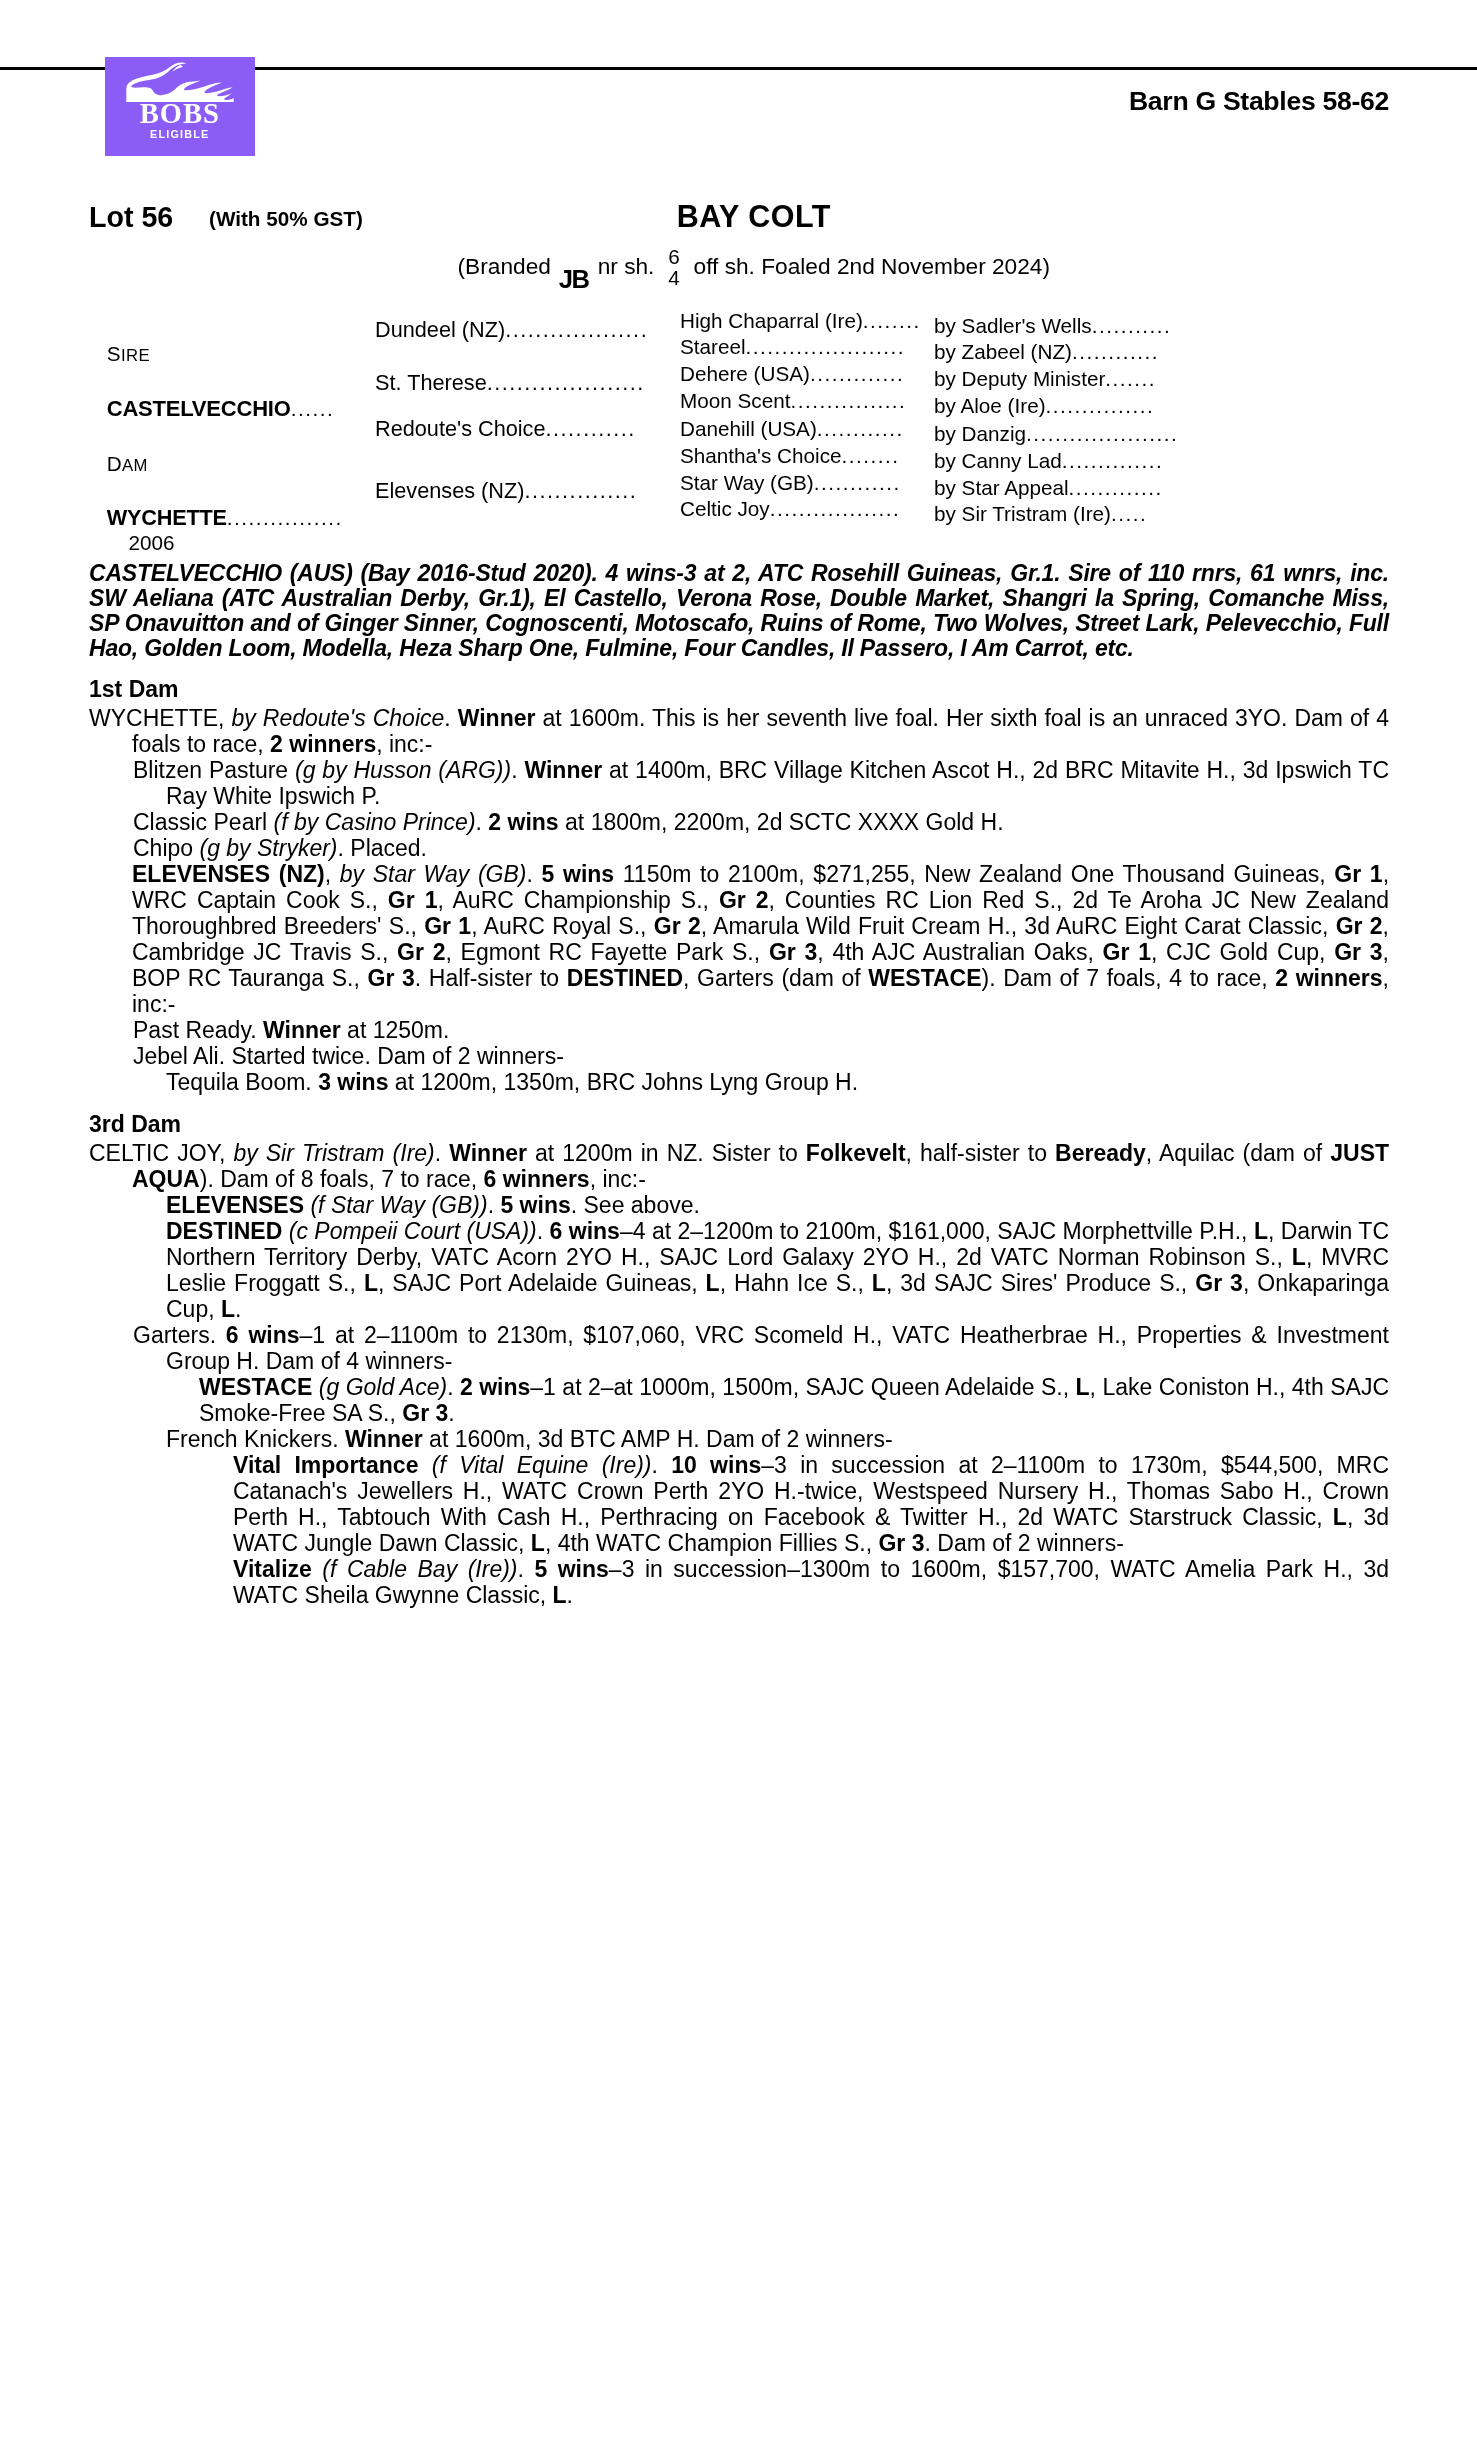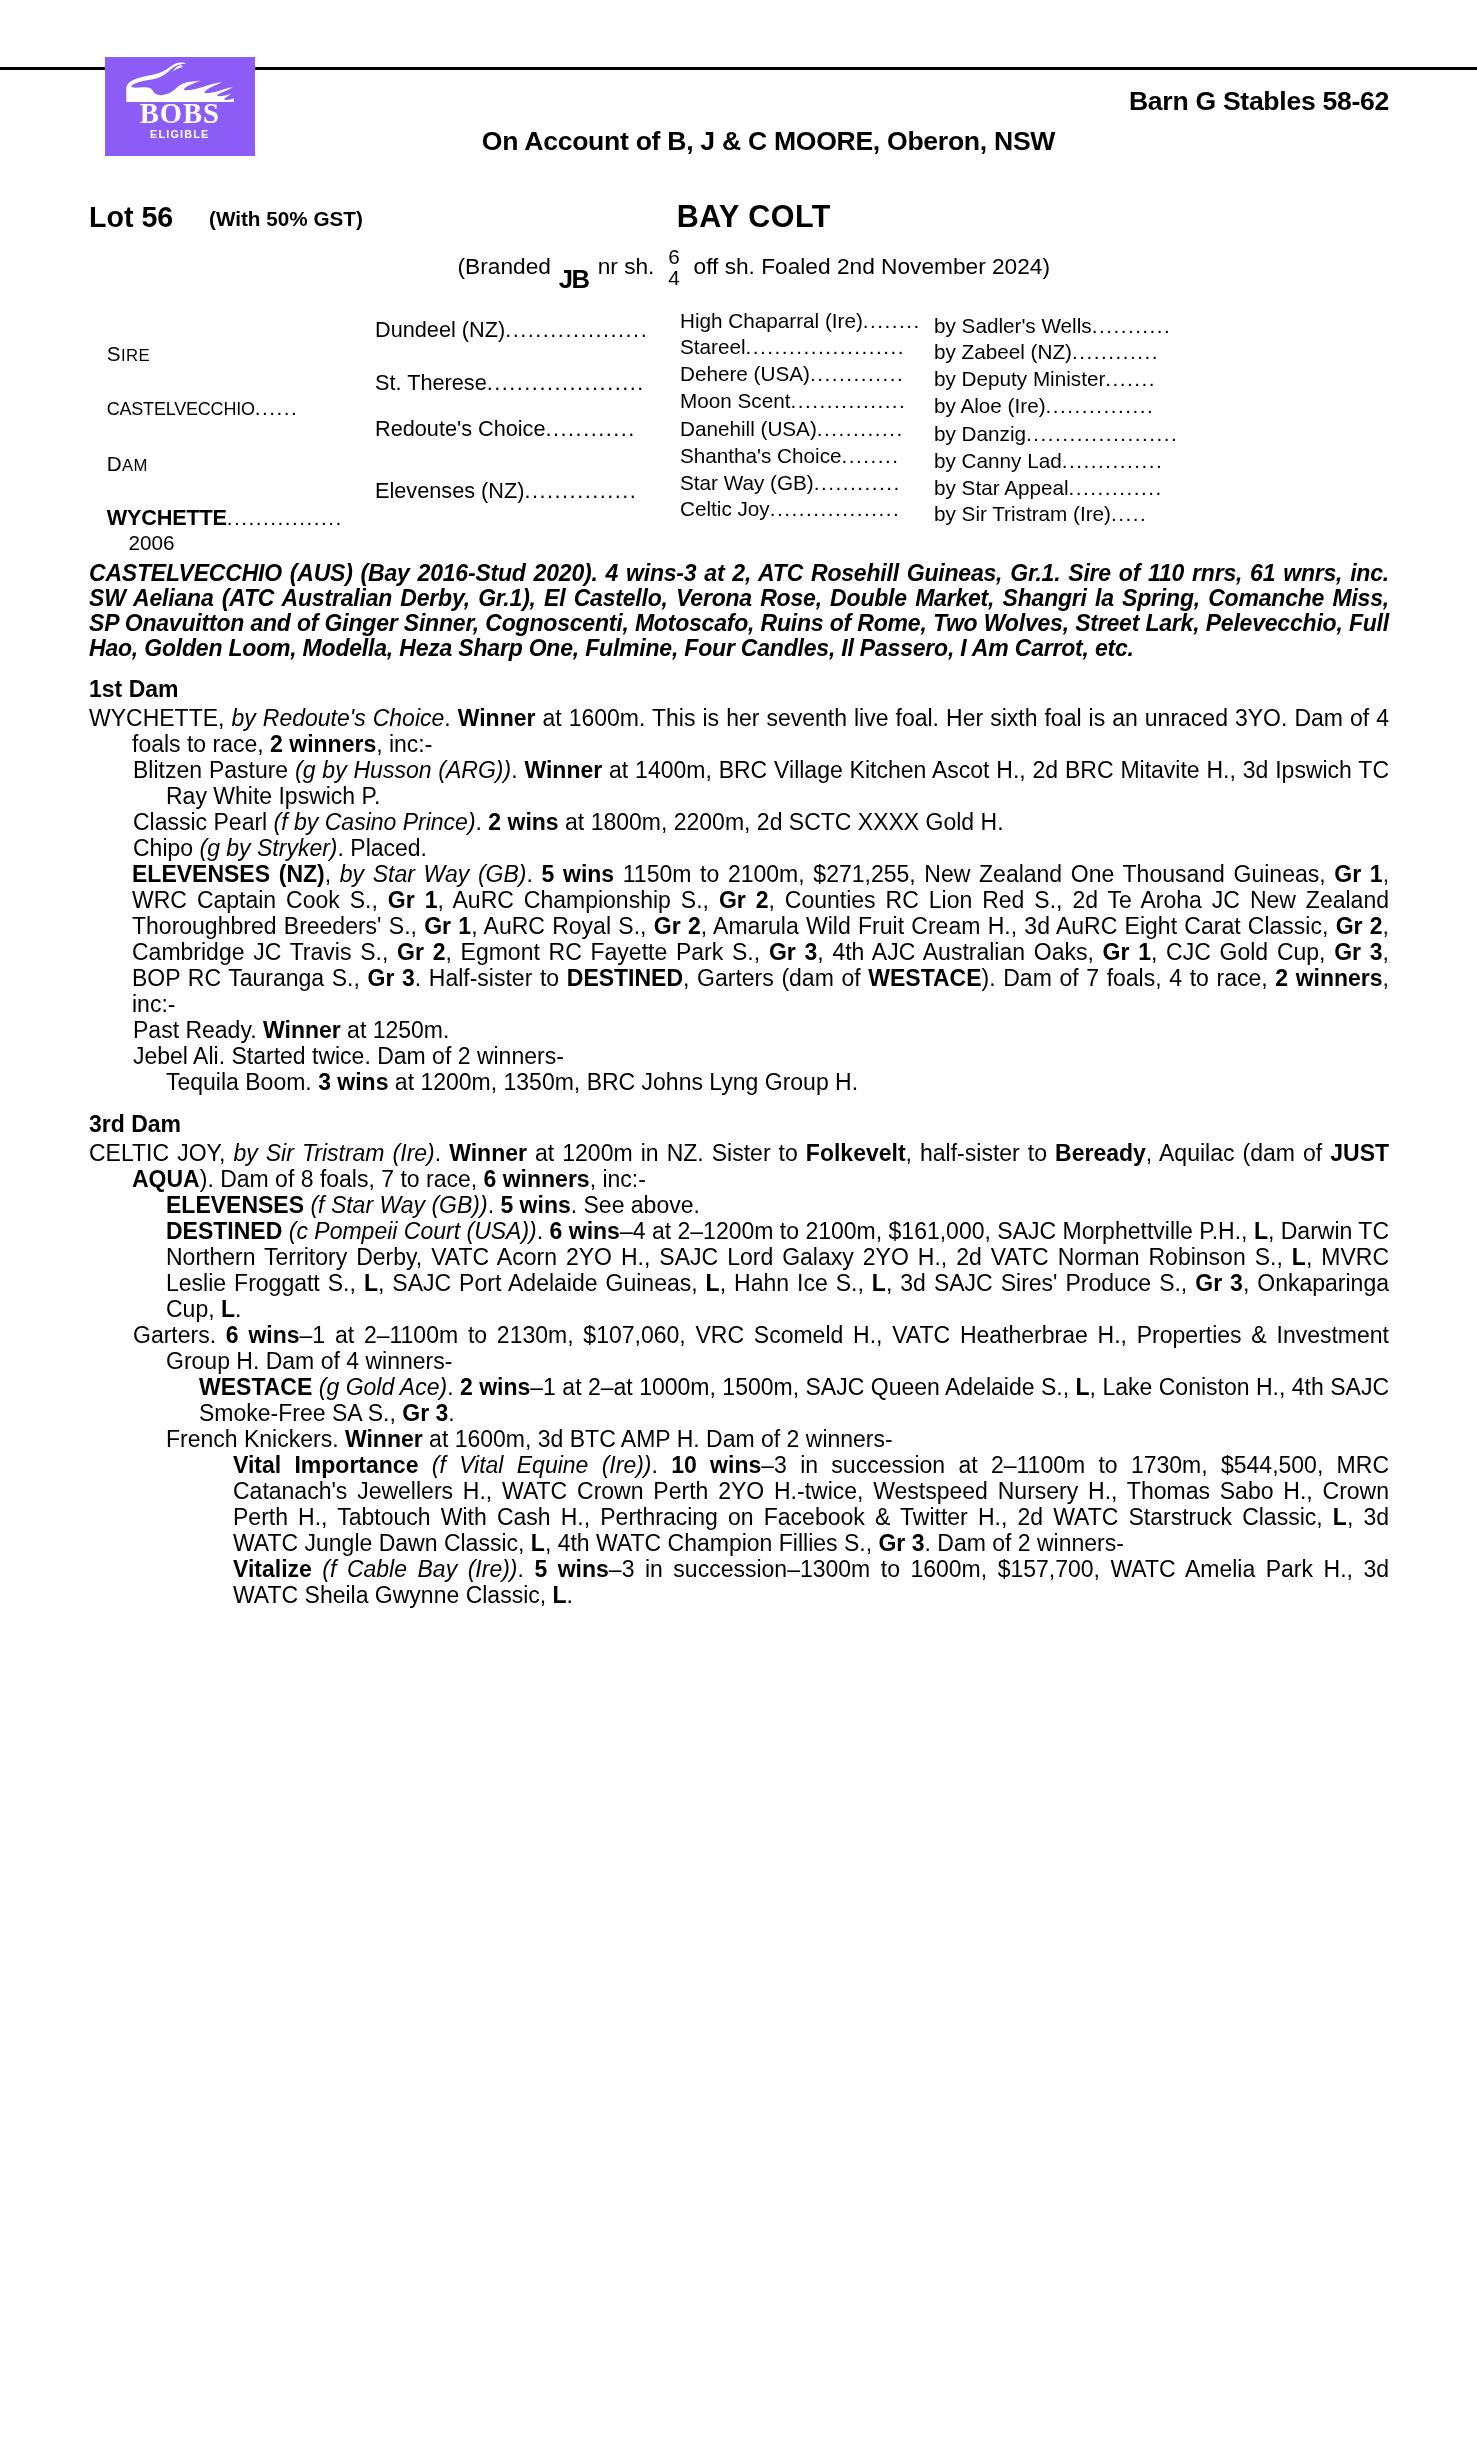--- a/index.html
+++ b/index.html
@@ -86,21 +86,21 @@
     position:relative;margin-top:7.9px;
     height:246px;
     font-size:20.7px;
   }
   .ped .col-left{position:absolute;left:0;top:12px;width:355px;height:246px;}
   .ped .col-mid{position:absolute;left:286px;top:0;width:305px;height:246px;}
   .ped .col-right{position:absolute;left:591px;top:0;right:0;height:246px;}
 
   .ped-label{font-size:16.7px;letter-spacing:0.4px;}
   .ped-label .cap{font-size:20.7px;}
-  .sire-name{font-weight:normal;font-size:18px;letter-spacing:-0.2px;text-align:center;}
+  .sire-name{font-weight:bold;font-size:22px;letter-spacing:-0.2px;text-align:center;}
   .dam-name{font-weight:bold;font-size:21.7px;letter-spacing:-0.2px;}
   .dots{letter-spacing:1.5px;}
 
   .blk-sire{position:absolute;left:17.7px;top:21.7px;}
   .blk-dam{position:absolute;left:17.7px;top:131px;}
   .year{font-size:20.7px;padding-left:21.7px;}
 
   .g2{position:absolute;font-size:21.7px;white-space:nowrap;}
   .g2.a{top:7.9px;}
   .g2.b{top:61px;}
@@ -151,21 +151,20 @@
   <div class="header">
     <div class="bobs-logo">
       <svg class="horse" viewBox="0 0 110 42">
         <path fill="#ffffff" d="M62 3 C55 2 48 6 43 11 C38 15 33 18 26 19 C20 20 14 21 9 23 C6 24 4 26 6 27 C9 28 14 27 19 27 C23 27 26 28 27 30 C28 33 31 35 35 35 C41 35 47 32 51 28 C54 25 57 23 61 22 C66 21 71 21 76 20 C71 22 66 24 62 26 C59 28 58 30 61 30 C66 30 73 28 80 26 C86 24 92 22 98 22 C93 24 88 26 83 29 C80 31 79 33 82 33 C87 33 94 31 100 29 C104 28 107 27 109 27 C106 29 101 31 96 33 C93 34 92 36 95 36 C99 36 104 35 108 33 L104 36 C100 38 99 40 103 40 C106 40 109 39 110 38 L110 42 L0 42 L0 28 C0 25 2 22 6 20 C12 17 20 15 27 14 C34 13 40 10 45 6 C50 2 56 0 62 3 Z"></path>
         <path fill="#ffffff" d="M56 4 C52 5 49 8 47 11 C50 9 54 7 58 6 Z"></path>
       </svg>
       <div class="bobs-word">BOBS</div>
       <div class="bobs-sub">ELIGIBLE</div>
     </div>
     <div class="barn">Barn G Stables 58-62</div>
-    <div class="account">On Account of B, J &amp; C MOORE, Oberon, NSW</div>
   </div>
 
   <div class="lotline">
     <span class="lot-no">Lot 56</span>
     <span class="lot-gst">(With 50% GST)</span>
     <span class="sex">BAY COLT</span>
   </div>
 
   <div class="brandline">
     <span class="inl">

